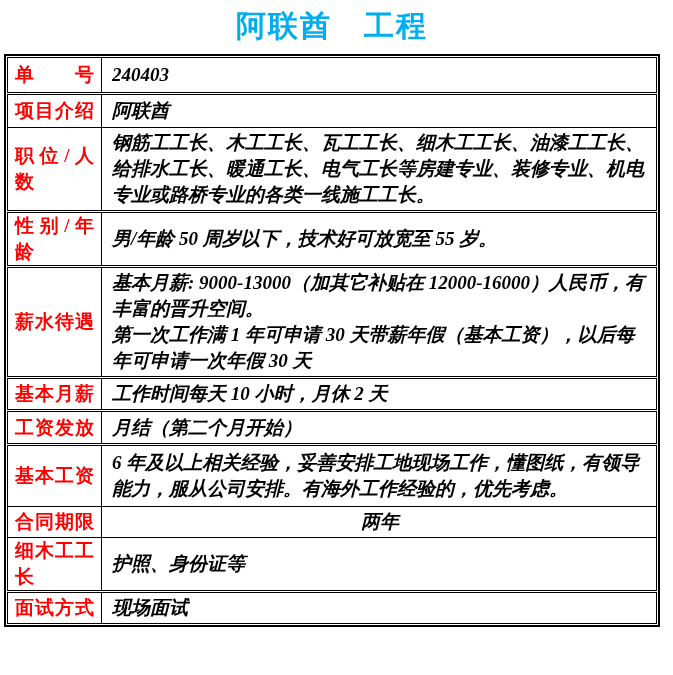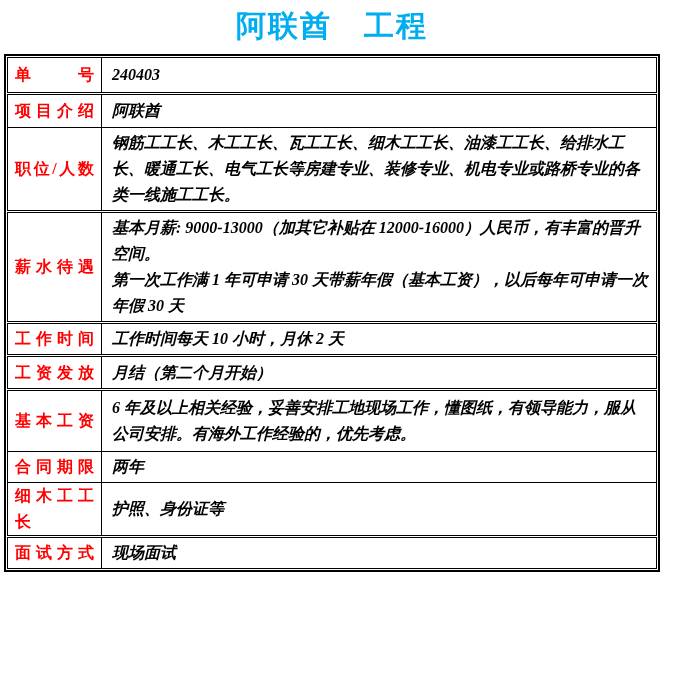--- a/index.html
+++ b/index.html
@@ -29,21 +29,21 @@
     border: 2px solid var(--border-color, #000000);
     padding: 1px;
   }
   table.job-table {
     border-collapse: collapse;
     width: 100%;
     table-layout: fixed;
   }
   table.job-table td {
     border: 1px solid var(--border-color, #000000);
-    font-size: 16px;
+    font-size: 19px;
     line-height: 26px;
     vertical-align: middle;
     box-sizing: border-box;
   }
   td.label {
     width: 94px;
     color: var(--label-color, #FE0000);
     text-align: justify;
     text-align-last: justify;
     padding: 0 7px;
@@ -58,21 +58,21 @@
   
   tr.r1  td { height: 36px; }
   tr.r2  td { height: 34px; }
   tr.r3  td { height: 84px; }
   tr.r4  td { height: 35px; }
   tr.r5  td { height: 99px; }
   tr.r6  td { height: 33px; }
   tr.r7  td { height: 31px; }
   tr.r8  td { height: 34px; margin-top: 24px; }
   tr.r9  td { height: 62px; }
-  tr.r10 td { height: 27px; }
+  tr.r10 td { height: 27px; text-align: center; }
   tr.r11 td { height: 27px; }
   tr.r12 td { height: 26px; }
   tr.r13 td { height: 43px; }
 </style>
 </head>
 <body>
 
 <div class="page">
 
   <div class="title">阿联酋　工程</div>
@@ -85,27 +85,31 @@
           <td class="content">240403</td>
         </tr>
         <tr class="r2 sec">
           <td class="label">项目介绍</td>
           <td class="content">阿联酋</td>
         </tr>
         <tr class="r3">
           <td class="label">职位/人数</td>
           <td class="content">钢筋工工长、木工工长、瓦工工长、细木工工长、油漆工工长、给排水工长、暖通工长、电气工长等房建专业、装修专业、机电专业或路桥专业的各类一线施工工长。</td>
         </tr>
+        <tr class="r4 sec">
+          <td class="label">性别/年龄</td>
+          <td class="content">男/年龄 50 周岁以下，技术好可放宽至 55 岁。</td>
+        </tr>
         <tr class="r5 sec">
           <td class="label">薪水待遇</td>
           <td class="content">基本月薪: 9000-13000（加其它补贴在 12000-16000）人民币，有丰富的晋升空间。
 第一次工作满 1 年可申请 30 天带薪年假（基本工资），以后每年可申请一次年假 30 天</td>
         </tr>
         <tr class="r6 sec">
-          <td class="label">工作时间</td>
+          <td class="label">基本月薪</td>
           <td class="content">工作时间每天 10 小时，月休 2 天</td>
         </tr>
         <tr class="r8 sec">
           <td class="label">工资发放</td>
           <td class="content">月结（第二个月开始）</td>
         </tr>
         <tr class="r9 sec">
           <td class="label">基本工资</td>
           <td class="content">6 年及以上相关经验，妥善安排工地现场工作，懂图纸，有领导能力，服从公司安排。有海外工作经验的，优先考虑。</td>
         </tr>

